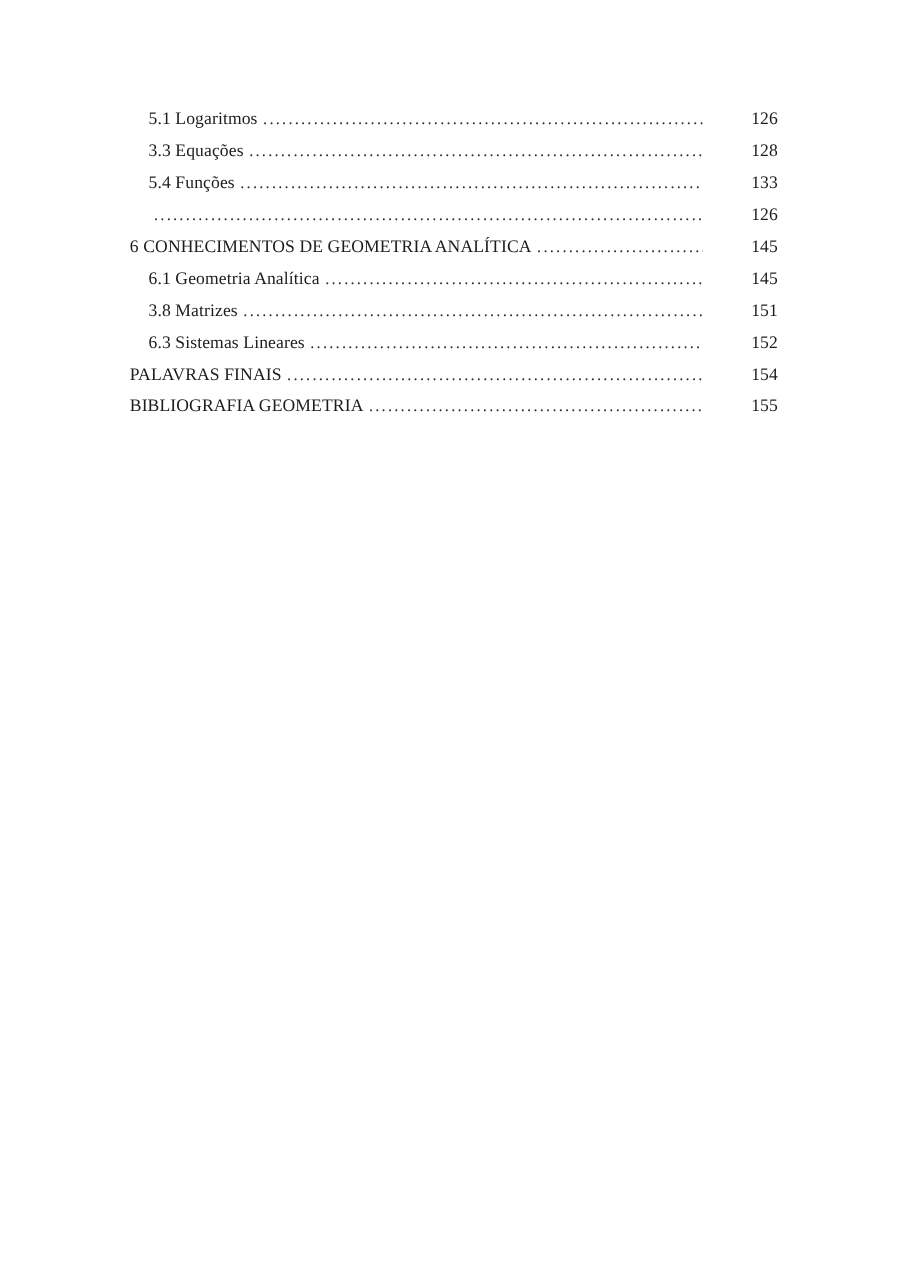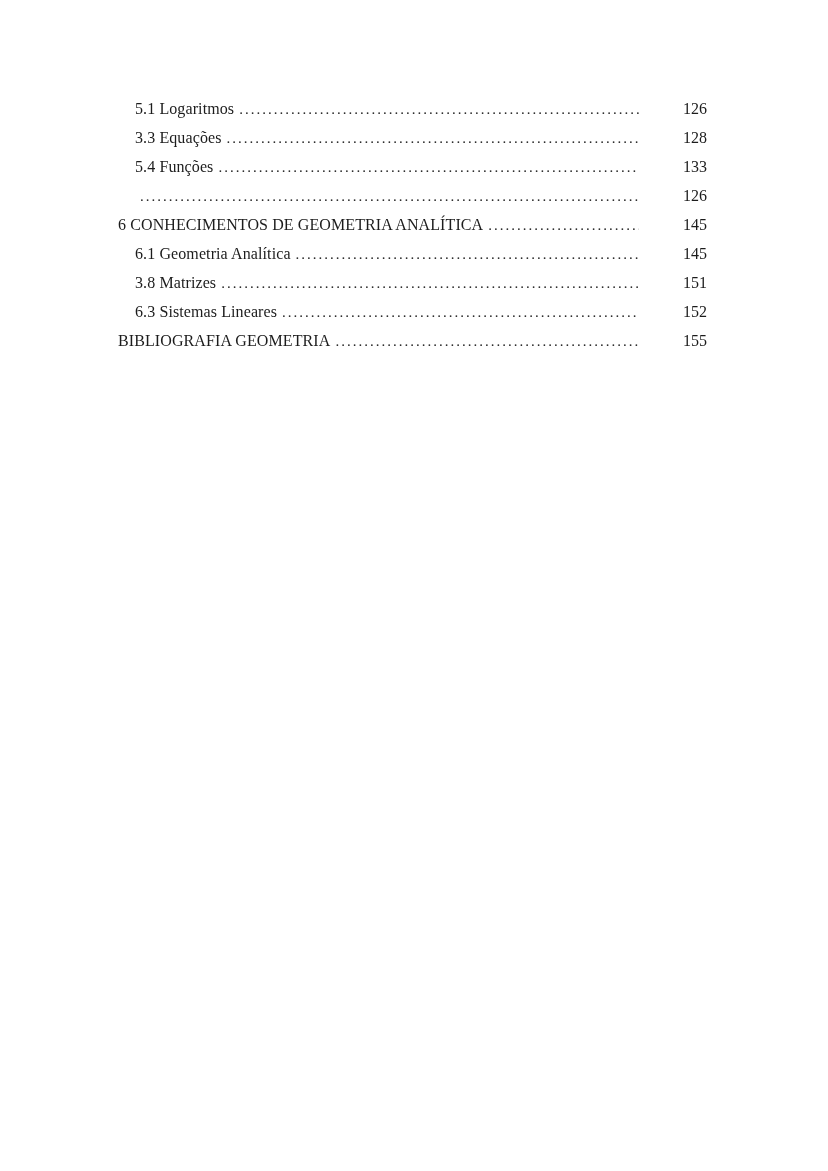--- a/index.html
+++ b/index.html
@@ -101,20 +101,25 @@
     <span class="toc-dots"></span>
     <span class="toc-page">151</span>
   </div>
 
   <div class="toc-row level-1">
     <span class="toc-label">6.3 Sistemas Lineares</span>
     <span class="toc-dots"></span>
     <span class="toc-page">152</span>
   </div>
 
+  <div class="toc-row level-0">
+    <span class="toc-label">PALAVRAS FINAIS</span>
+    <span class="toc-dots"></span>
+    <span class="toc-page">154</span>
+  </div>
 
   <div class="toc-row level-0">
     <span class="toc-label">BIBLIOGRAFIA GEOMETRIA</span>
     <span class="toc-dots"></span>
     <span class="toc-page">155</span>
   </div>
 </div>
 </div>
 
 </body></html>

